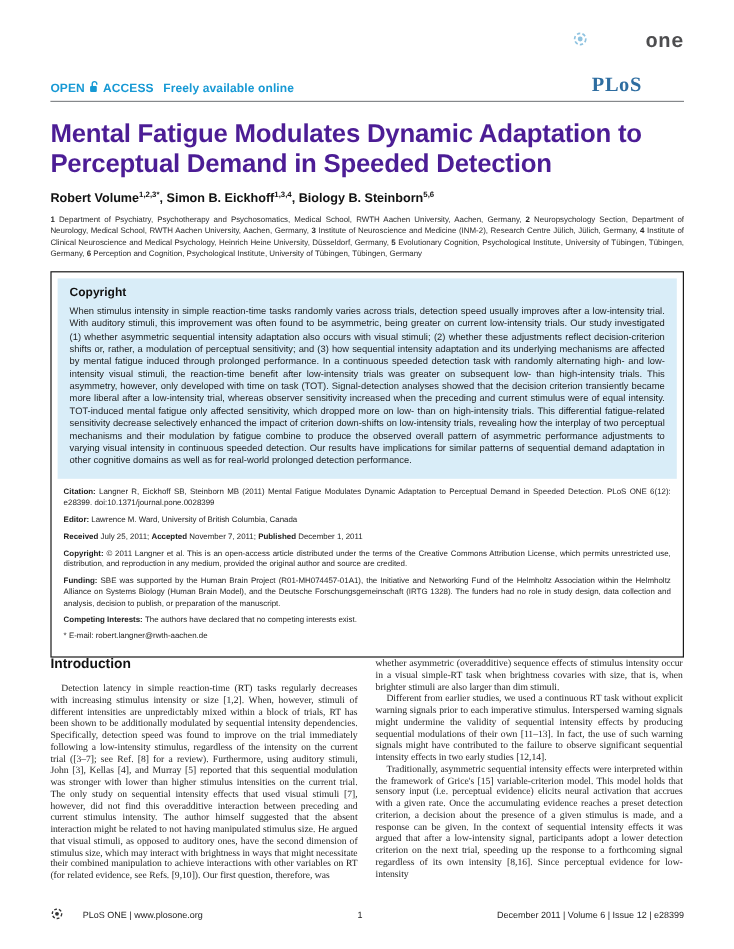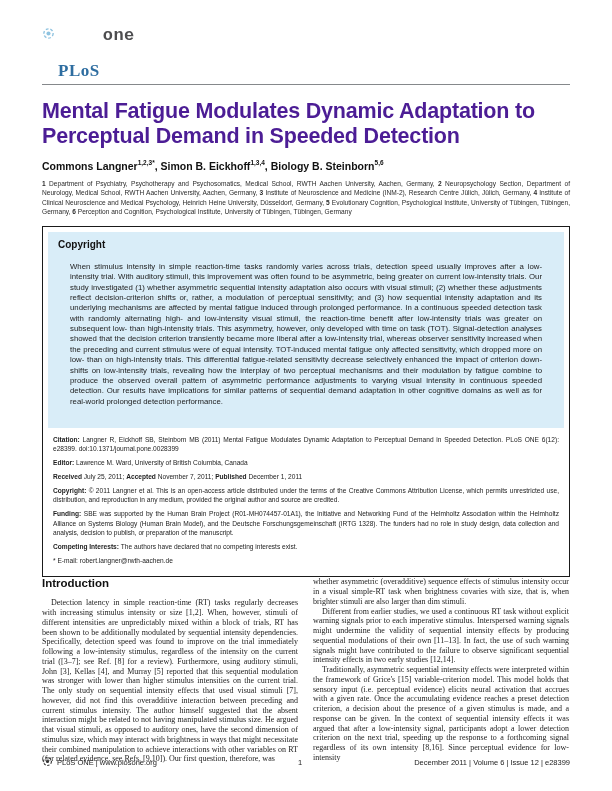--- a/index.html
+++ b/index.html
@@ -23,60 +23,71 @@
   h1.title { margin:14px 0 0 0; font-size:21.5px; line-height:1.17; font-weight:bold; letter-spacing:-0.2px; color:#4c1d95; }
   .authors { margin-top:10px; font-size:10.5px; font-weight:bold; color:#111; }
   .authors sup { font-size:6.5px; }
   .affiliations { margin-top:7px; font-size:6.6px; line-height:1.45; text-align:justify; color:#2b2b2b; }
   .affiliations b { font-weight:bold; }
 
   
   .infobox { margin-top:9px; border:1.2px solid #1a1a1a; padding:5px; }
   .abstract { background:#d9edf8; padding:7px 10px 9px 10px; }
   .abstract h2 { margin:0 0 5px 0; font-size:10px; font-weight:bold; color:#111; }
-  .abstract p { margin:12px; font-size:7.8px; line-height:1.33; text-align:justify; color:#1c1c1c; }
+  .abstract p { margin:0; font-size:7.8px; line-height:1.33; text-align:justify; color:#1c1c1c; }
   .article-info { padding:7px 5px 2px 5px; }
   .article-info p.meta-line { margin:0 0 4.5px 0; font-size:6.6px; line-height:1.42; text-align:justify; color:#1c1c1c; }
 
   
   .columns { display:flex; gap:15px; }
   .col { width:256px; }
   h2.section { margin:0 0 9px 0; font-size:11.5px; font-weight:bold; color:#111; font-family:"Liberation Sans", sans-serif; }
   .col p { margin:0; font-family:"Liberation Serif", serif; font-size:8px; line-height:1.22; text-align:justify; color:#1c1c1c; }
   .col p.indent { text-indent:9px; }
 
   
   .footer { position:absolute; left:42px; right:42px; bottom:22px; display:flex; align-items:center; font-size:7.5px; color:#222; }
-  .footer .fleft { display:flex; align-items:center; gap:4px; flex:1; }
+  .footer .fleft { display:flex; align-items:center; gap:16px; flex:1; }
   .footer .fpage { flex:0 0 auto; text-align:center; }
   .footer .fright { flex:1; text-align:right;padding-left:12px; }
 </style>
 </head>
 <body>
 
 <div class="page">
   <div class="inner">
 
     <div class="topbar">
+      <div class="oa-line">
+        <span>OPEN</span>
+        <span>
+          <svg width="9" height="11" viewBox="0 0 10 12">
+              <path d="M3.2 5 V3.1 A2.1 2.1 0 0 1 7.4 3.1 V3.9" fill="none" stroke="#1799d4" stroke-width="1.3"></path>
+              <rect x="1.2" y="5" width="6.2" height="5.6" rx="1" fill="#1799d4"></rect>
+            </svg>
+        </span>
+        <span>ACCESS</span>
+        <span class="tagline">Freely available online</span>
+      </div>
       <div class="journal-logo">
         <span>
           <svg width="13" height="13" viewBox="0 0 14 14">
               <circle cx="7" cy="7" r="5" fill="none" stroke="#8fc3e0" stroke-width="1.5" stroke-dasharray="3 2"></circle>
               <circle cx="7" cy="7" r="2.2" fill="#8fc3e0"></circle>
             </svg>
         </span>
         <span class="plos">PLoS</span>
         <span class="one">one</span>
       </div>
     </div>
     <div class="header-rule"></div>
 
     <h1 class="title">Mental Fatigue Modulates Dynamic Adaptation to Perceptual Demand in Speeded Detection</h1>
 
-    <div class="authors"><span>Commons Langner</span><sup>1,2,3*</sup>, <span>Simon B. Eickhoff</span><sup>1,3,4</sup>, <span>Biology B. Steinborn</span><sup>5,6</sup></div>
+    <div class="authors"><span>Robert Volume</span><sup>1,2,3*</sup>, <span>Simon B. Eickhoff</span><sup>1,3,4</sup>, <span>Biology B. Steinborn</span><sup>5,6</sup></div>
 
     <p class="affiliations"><b>1 </b>Department of Psychiatry, Psychotherapy and Psychosomatics, Medical School, RWTH Aachen University, Aachen, Germany, <b>2 </b>Neuropsychology Section, Department of Neurology, Medical School, RWTH Aachen University, Aachen, Germany, <b>3 </b>Institute of Neuroscience and Medicine (INM-2), Research Centre Jülich, Jülich, Germany, <b>4 </b>Institute of Clinical Neuroscience and Medical Psychology, Heinrich Heine University, Düsseldorf, Germany, <b>5 </b>Evolutionary Cognition, Psychological Institute, University of Tübingen, Tübingen, Germany, <b>6 </b>Perception and Cognition, Psychological Institute, University of Tübingen, Tübingen, Germany</p>
 
     <div class="infobox">
       <div class="abstract">
         <h2>Copyright</h2>
         <p>When stimulus intensity in simple reaction-time tasks randomly varies across trials, detection speed usually improves after a low-intensity trial. With auditory stimuli, this improvement was often found to be asymmetric, being greater on current low-intensity trials. Our study investigated (1) whether asymmetric sequential intensity adaptation also occurs with visual stimuli; (2) whether these adjustments reflect decision-criterion shifts or, rather, a modulation of perceptual sensitivity; and (3) how sequential intensity adaptation and its underlying mechanisms are affected by mental fatigue induced through prolonged performance. In a continuous speeded detection task with randomly alternating high- and low-intensity visual stimuli, the reaction-time benefit after low-intensity trials was greater on subsequent low- than high-intensity trials. This asymmetry, however, only developed with time on task (TOT). Signal-detection analyses showed that the decision criterion transiently became more liberal after a low-intensity trial, whereas observer sensitivity increased when the preceding and current stimulus were of equal intensity. TOT-induced mental fatigue only affected sensitivity, which dropped more on low- than on high-intensity trials. This differential fatigue-related sensitivity decrease selectively enhanced the impact of criterion down-shifts on low-intensity trials, revealing how the interplay of two perceptual mechanisms and their modulation by fatigue combine to produce the observed overall pattern of asymmetric performance adjustments to varying visual intensity in continuous speeded detection. Our results have implications for similar patterns of sequential demand adaptation in other cognitive domains as well as for real-world prolonged detection performance.</p>
       </div>
       <div class="article-info">
           <p class="meta-line"><b>Citation: </b>Langner R, Eickhoff SB, Steinborn MB (2011) Mental Fatigue Modulates Dynamic Adaptation to Perceptual Demand in Speeded Detection. PLoS ONE 6(12): e28399. doi:10.1371/journal.pone.0028399</p>

